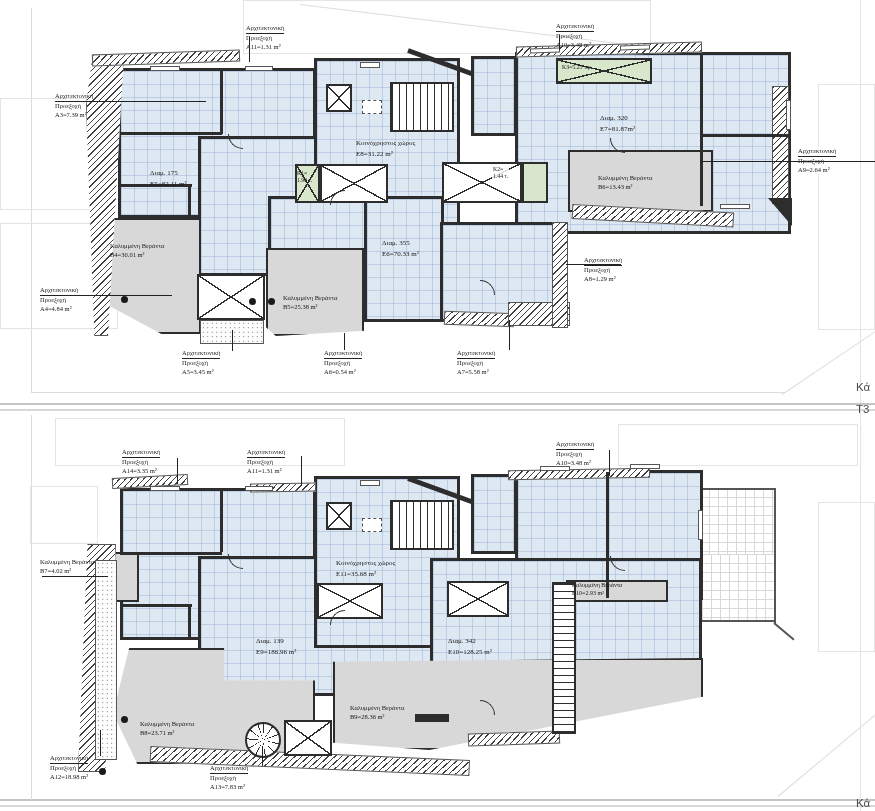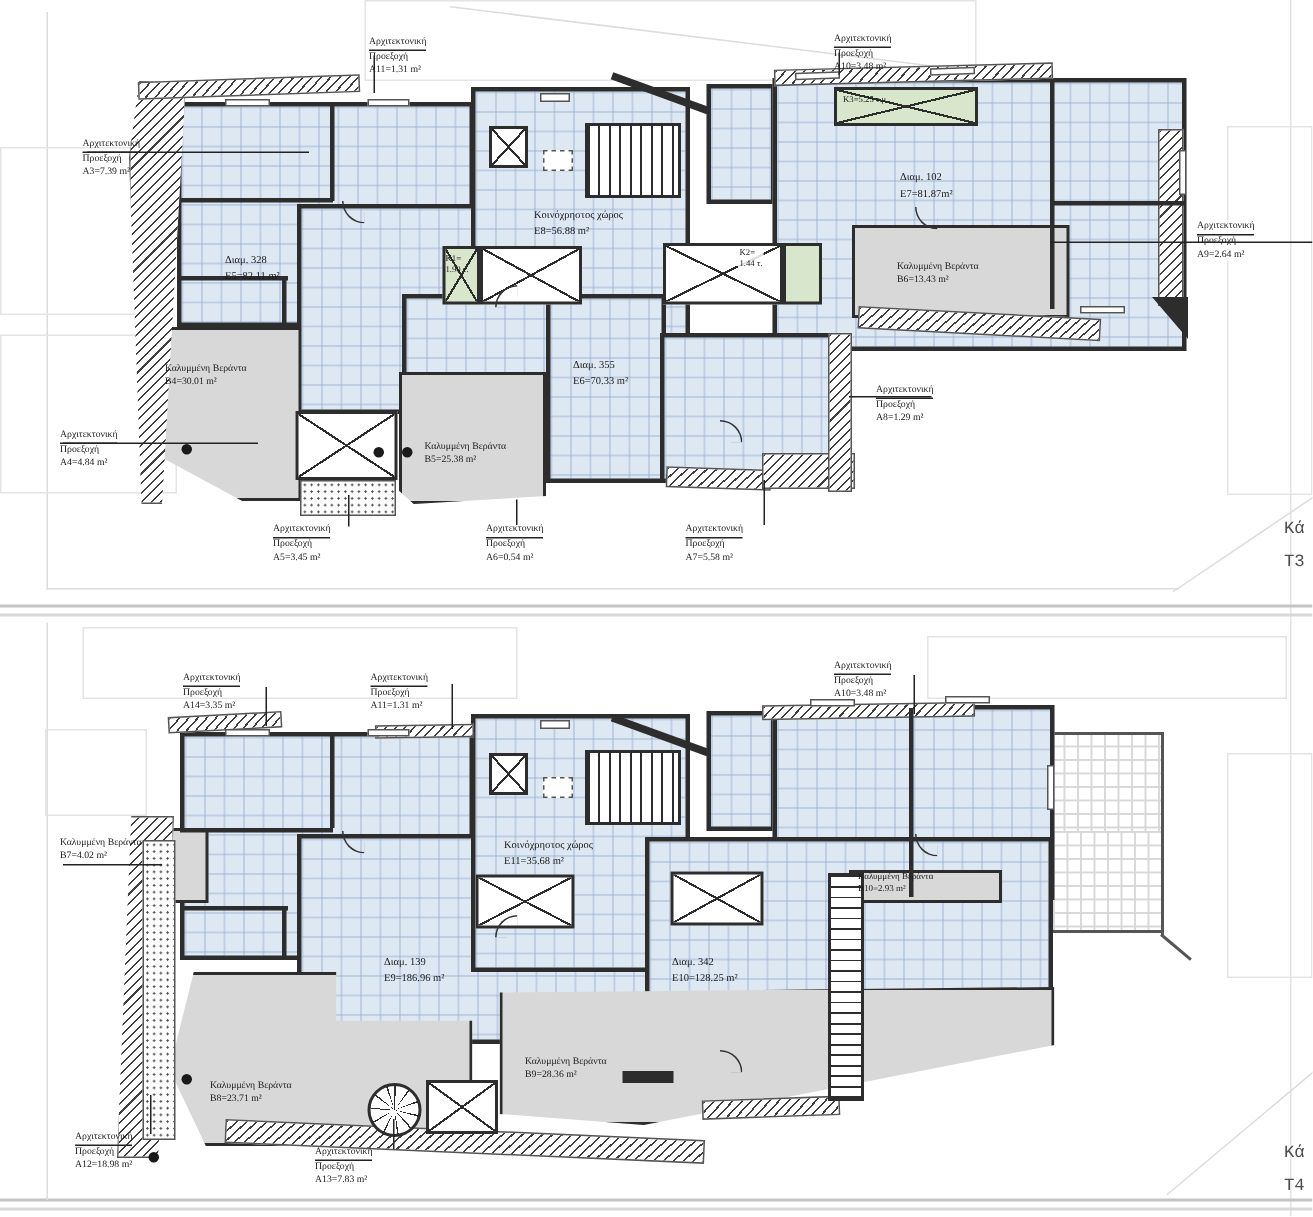--- a/index.html
+++ b/index.html
@@ -39,22 +39,22 @@
        border-bottom-left-radius:100%;z-index:5;}
   .lbl{font-size:6.5px;line-height:1.35;color:#1a1a1a;white-space:nowrap;z-index:7;}
   .lbl .t{display:inline-block;border-bottom:.8px solid #222;}
   .unit{font-size:7px;line-height:1.5;color:#1a1a1a;white-space:nowrap;z-index:7;}
   .klbl{font-size:5.8px;line-height:1.25;color:#1a1a1a;white-space:nowrap;z-index:7;}
   .leader{background:#222;z-index:7;}
   .faint{border:1px solid #e4e4e4;z-index:0;}
   .fline{background:#dcdcdc;z-index:0;}
   .dot{background:#1a1a1a;border-radius:50%;z-index:6;}
   .tri{width:0;height:0;z-index:4;}
-  .corner{font-family:Liberation Mono, monospace;font-size:11.5px;color:#4d4d4d;
-          line-height:1.95;z-index:7;}
+  .corner{font-family:Liberation Sans, sans-serif;font-size:11.5px;color:#4d4d4d;
+          line-height:1.95;z-index:7;margin-top:34px;}
 </style>
 </head>
 <body>
 
 <div class="el fline" style="left:860px;top:0;width:1px;height:811px;background:#e3e3e3;"></div>
 <div class="el fline" style="left:0;top:403px;width:875px;height:1.5px;background:#c4c4c4;"></div>
 <div class="el fline" style="left:0;top:409px;width:875px;height:1.5px;background:#d8d8d8;"></div>
 <div class="el fline" style="left:0;top:799px;width:875px;height:1.5px;background:#c4c4c4;"></div>
 <div class="el fline" style="left:0;top:805px;width:875px;height:1.5px;background:#d8d8d8;"></div>
 
@@ -131,34 +131,34 @@
   <div class="el dot" style="left:249px;top:298px;width:7px;height:7px;"></div>
   <div class="el dot" style="left:268px;top:298px;width:7px;height:7px;"></div>
 
   <div class="el hatch" style="left:444px;top:312px;width:70px;height:14px;transform:rotate(2deg);"></div>
   <div class="el hatch" style="left:508px;top:302px;width:62px;height:24px;"></div>
   <div class="el hatch" style="left:552px;top:222px;width:16px;height:106px;"></div>
   <div class="el hatch" style="left:572px;top:204px;width:162px;height:15px;transform:rotate(3deg);transform-origin:left center;"></div>
   <div class="el tri" style="left:768px;top:198px;border-left:24px solid transparent;border-top:28px solid #2d2d2d;"></div>
 
   <div class="el unit" style="left:150px;top:168px;">
-    <div>Διαμ. 328</div>
+    <div>Διαμ. 175</div>
       <div>E5=82.11 m²</div>
   </div>
   <div class="el unit" style="left:382px;top:238px;">
     <div>Διαμ. 355</div>
       <div>E6=70.33 m²</div>
   </div>
   <div class="el unit" style="left:600px;top:113px;">
-    <div>Διαμ. 102</div>
+    <div>Διαμ. 320</div>
       <div>E7=81.87m²</div>
   </div>
   <div class="el unit" style="left:356px;top:138px;">
     <div>Κοινόχρηστος χώρος</div>
-      <div>E8=56.88 m²</div>
+      <div>E8=31.22 m²</div>
   </div>
 
   <div class="el lbl" style="left:110px;top:242px;">
     <div>Καλυμμένη Βεράντα</div>
       <div>B4=30.01 m²</div>
   </div>
   <div class="el lbl" style="left:283px;top:294px;">
     <div>Καλυμμένη Βεράντα</div>
       <div>B5=25.38 m²</div>
   </div>

